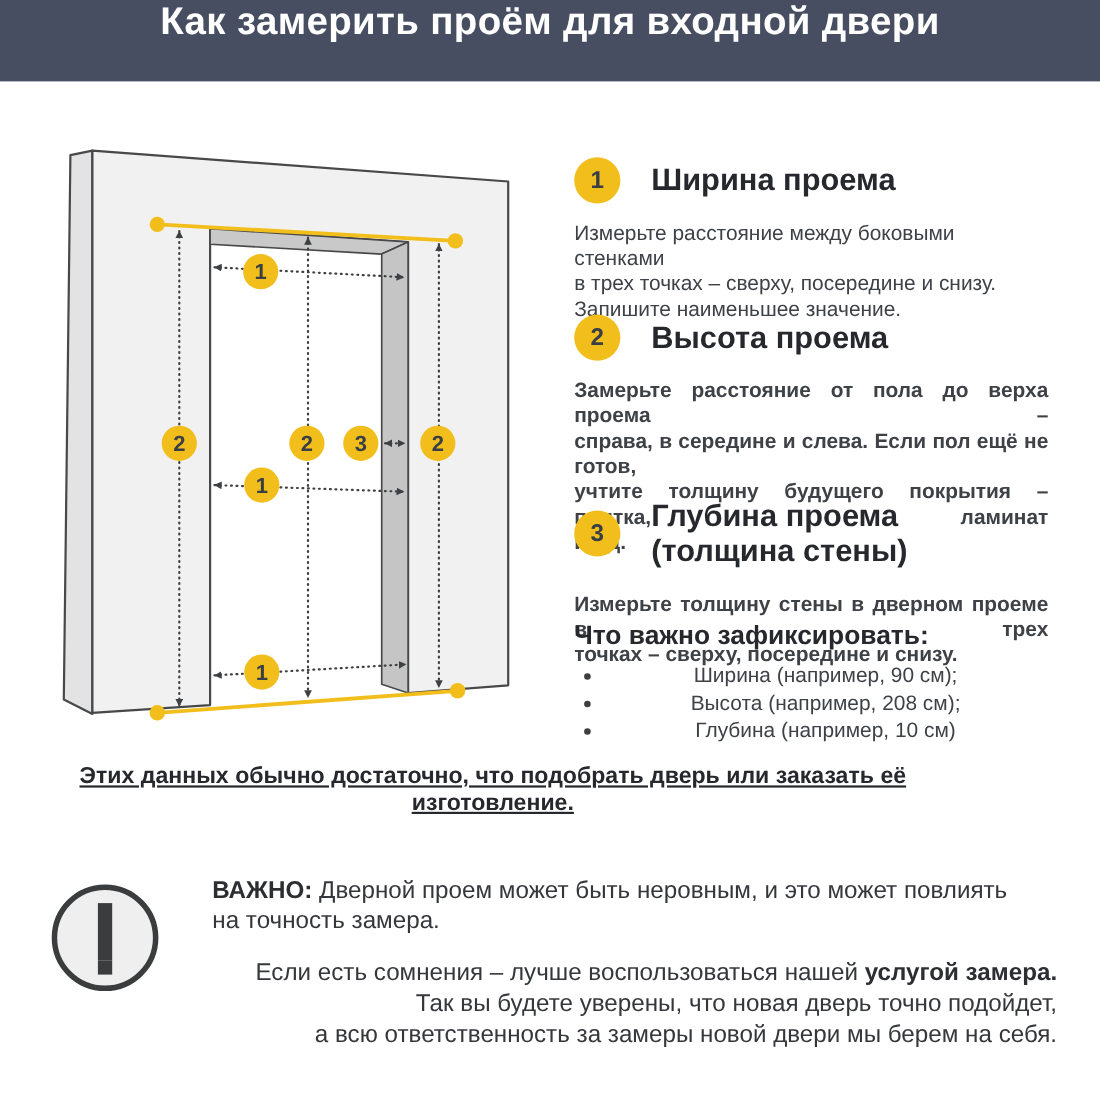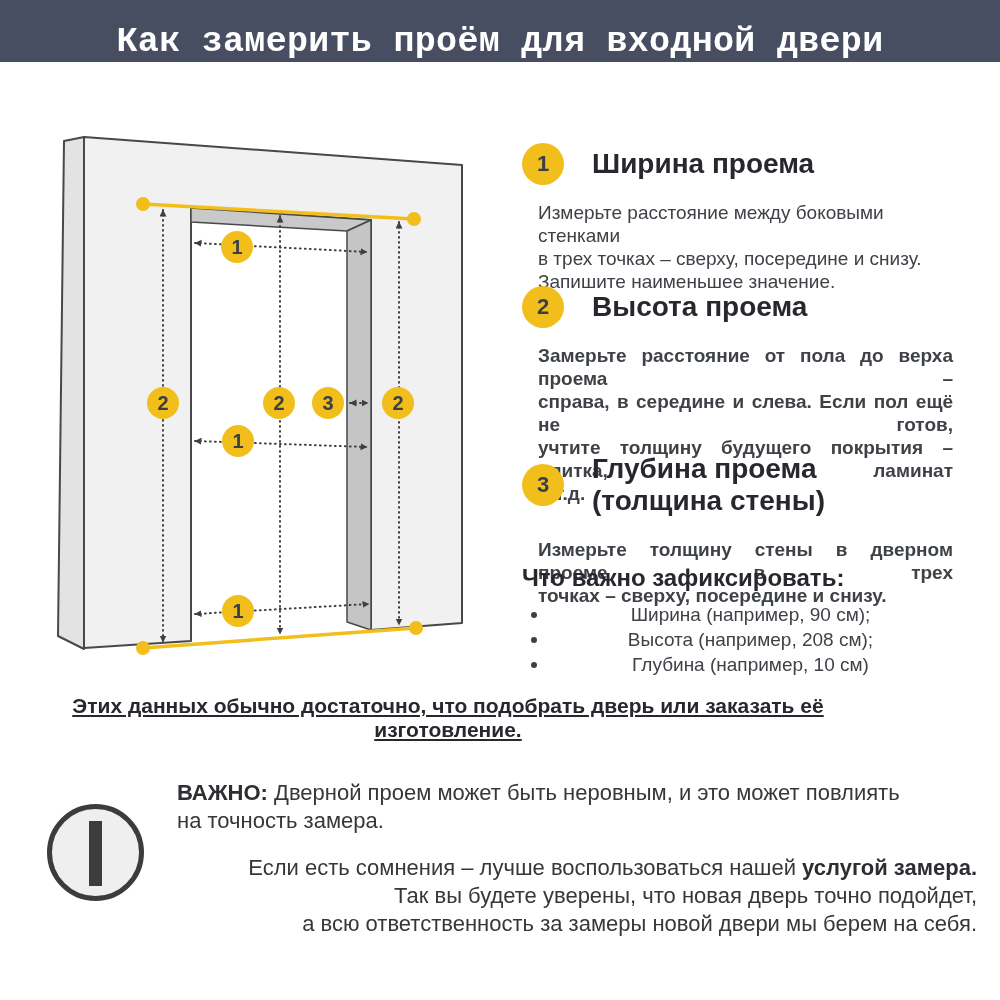--- a/index.html
+++ b/index.html
@@ -1,33 +1,33 @@
 <!DOCTYPE html>
 <html><head>
 <meta charset="utf-8">
 <style>
   html,body{margin:0;padding:0;background:#fff;}
   .page{position:relative;width:1000px;height:1000px;background:#ffffff;overflow:hidden;
         font-family:"Liberation Sans",sans-serif;color:#3e4247;}
   
-  .banner{position:absolute;left:0;top:0;width:1000px;height:62px;background:#474e61;
-          display:flex;align-items:flex-end;justify-content:center;font-family:Liberation Mono, monospace;}
+  .banner{position:absolute;left:0;top:0;width:1000px;height:74px;background:#474e61;
+          display:flex;align-items:flex-start;justify-content:center;}
   .banner h1{margin:0;font-size:35px;font-weight:700;color:#ffffff;letter-spacing:.3px;}
   
   .diagram{position:absolute;left:40px;top:120px;width:460px;height:560px;}
   .diagram svg{display:block;width:100%;height:100%;}
   .badge-num{font:700 20px "Liberation Sans",sans-serif;fill:#3a3f46;text-anchor:middle;}
   
   .step{position:absolute;left:522px;width:431px;}
   .step-head{display:flex;align-items:center;gap:16px;}
   .num-circle{width:42px;height:42px;border-radius:50%;background:#f2be1b;flex:0 0 42px;
               display:flex;align-items:center;justify-content:center;
               font-size:22px;font-weight:700;color:#3a3f46;}
   .step-title{margin:12px;font-size:28px;font-weight:700;color:#26282d;}
-  .step-body{margin:9px 0 0 16px;font-size:19px;line-height:23px;color:#3e4247;}
+  .step-body{margin:9px 0 0 0;font-size:19px;line-height:23px;color:#3e4247;}
   .justify .jline{text-align:justify;text-align-last:justify;font-weight:bold;}
   .justify .jline:last-child{text-align-last:left;}
   
   .checklist{position:absolute;left:522px;top:564px;width:431px;}
   .checklist h2{margin:0;font-size:24px;font-weight:700;color:#26282d;}
   .checklist ul{list-style:none;margin:10px 0 0 0;padding:0;text-align:center;}
   .checklist li{position:relative;padding-left:26px;font-size:19px;line-height:25px;color:#3e4247;}
   .checklist li::before{content:"";position:absolute;left:9px;top:10px;width:6px;height:6px;
                         border-radius:50%;background:#3d3f42;}
   
@@ -35,21 +35,21 @@
            font-size:21px;font-weight:700;color:#26282d;text-decoration:underline;}
   
   .warn-icon{position:absolute;left:47px;top:804px;width:97px;height:97px;box-sizing:border-box;
              border:5px solid #3b3c3e;border-radius:50%;background:#efefef;}
   .warn-icon .bar{position:absolute;left:50%;top:12px;width:13px;height:52px;margin-left:-6.5px;
                   background:#3b3c3e;}
   .warn-icon .dot{position:absolute;left:50%;bottom:10px;width:13px;height:13px;margin-left:-6.5px;
                   background:#3b3c3e;}
   .warn-text{position:absolute;left:177px;top:779px;width:800px;font-size:22px;line-height:28px;
              color:#35373b;}
-  .warn-text p{margin:0;}
+  .warn-text p{margin:16px;}
   .warn-text p + p{margin-top:19px;text-align:right;}
   .warn-text strong{font-weight:700;color:#2c2e32;}
 </style>
 </head>
 <body>
 
 <div class="page">
 
   <header class="banner">
     <h1>Как замерить проём для входной двери</h1>

